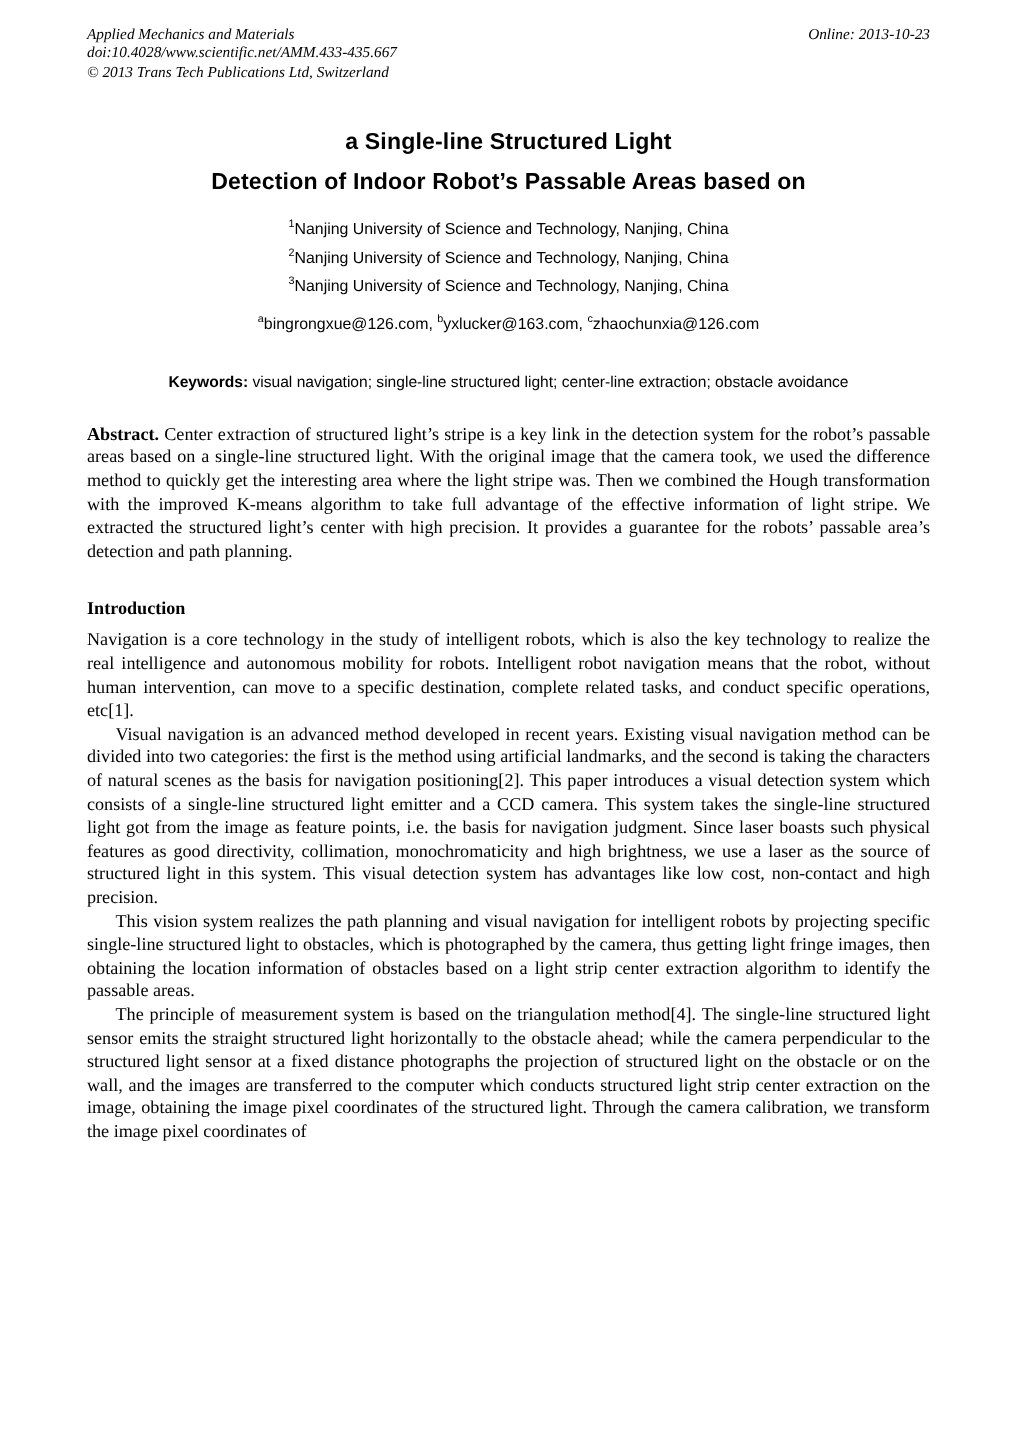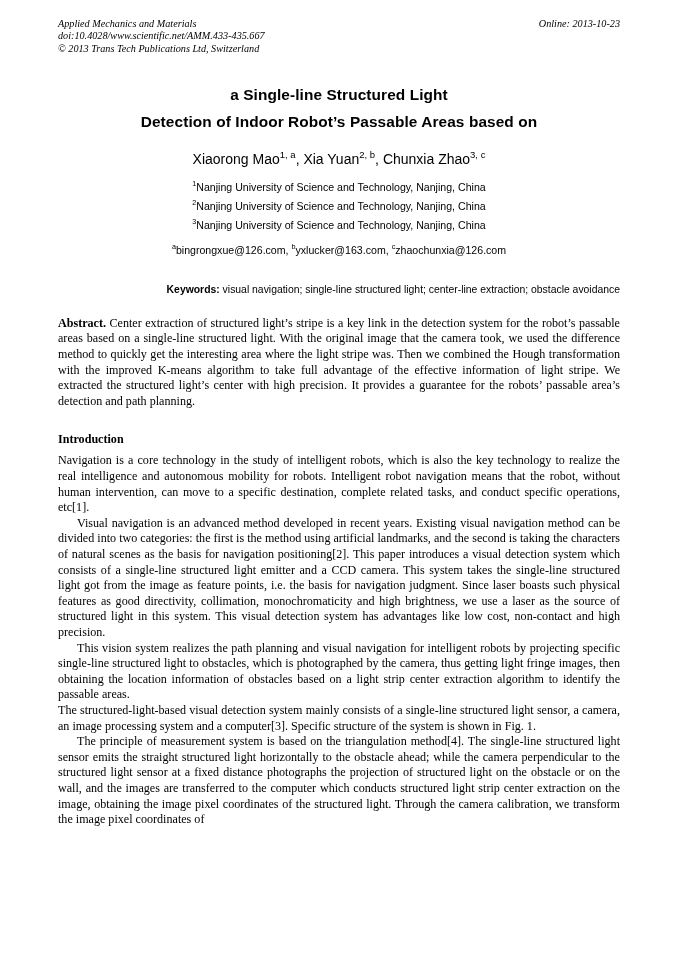--- a/index.html
+++ b/index.html
@@ -82,21 +82,21 @@
     vertical-align: super;
     line-height: 0;
   }
 
   
   .keywords {
     margin-top: 24px;
     font-family: "Liberation Sans", "DejaVu Sans", sans-serif;
     font-size: 10.4px;
     line-height: 15px;
-    text-align: right;
+    text-align: center;
   }
   .keywords .kw-label {
     font-weight: bold;
   }
 
   
   .abstract {
     margin-top: 19px;
     font-family: "Liberation Serif", "DejaVu Serif", serif;
     font-size: 12.1px;
@@ -139,23 +139,20 @@
     <div class="hline">Applied Mechanics and Materials</div>
     <div class="hline">doi:10.4028/www.scientific.net/AMM.433-435.667</div>
     <div class="hline">© 2013 Trans Tech Publications Ltd, Switzerland</div>
   </div>
 
   <div class="title-block">
     <div>a Single-line Structured Light</div>
     <div>Detection of Indoor Robot’s Passable Areas based on</div>
   </div>
 
-  <div class="authors">
-    <span>Xiaorong Mao</span><sup>1, a</sup><span>, </span><span>Xia Yuan</span><sup>2, b</sup><span>, </span><span>Chunxia Zhao</span><sup>3, c</sup>
-  </div>
 
   <div class="affils">
     <div><sup>1</sup><span>Nanjing University of Science and Technology, Nanjing, China</span></div>
     <div><sup>2</sup><span>Nanjing University of Science and Technology, Nanjing, China</span></div>
     <div><sup>3</sup><span>Nanjing University of Science and Technology, Nanjing, China</span></div>
   </div>
 
   <div class="emails">
     <sup>a</sup><span>bingrongxue@126.com</span><span>, </span><sup>b</sup><span>yxlucker@163.com</span><span>, </span><sup>c</sup><span>zhaochunxia@126.com</span>
   </div>
@@ -166,16 +163,15 @@
 
   <div class="abstract">
     <span class="ab-label">Abstract.</span><span> Center extraction of structured light’s stripe is a key link in the detection system for the robot’s passable areas based on a single-line structured light. With the original image that the camera took, we used the difference method to quickly get the interesting area where the light stripe was. Then we combined the Hough transformation with the improved K-means algorithm to take full advantage of the effective information of light stripe. We extracted the structured light’s center with high precision. It provides a guarantee for the robots’ passable area’s detection and path planning.</span>
   </div>
 
   <div class="section-heading">Introduction</div>
   <p class="body-par">Navigation is a core technology in the study of intelligent robots, which is also the key technology to realize the real intelligence and autonomous mobility for robots. Intelligent robot navigation means that the robot, without human intervention, can move to a specific destination, complete related tasks, and conduct specific operations, etc[1].</p>
   <p class="body-par indent">Visual navigation is an advanced method developed in recent years. Existing visual navigation method can be divided into two categories: the first is the method using artificial landmarks, and the second is taking the characters of natural scenes as the basis for navigation positioning[2]. This paper introduces a visual detection system which consists of a single-line structured light emitter and a CCD camera. This system takes the single-line structured light got from the image as feature points, i.e. the basis for navigation judgment. Since laser boasts such physical features as good directivity, collimation, monochromaticity and high brightness, we use a laser as the source of structured light in this system. This visual detection system has advantages like low cost, non-contact and high precision.</p>
   <p class="body-par indent">This vision system realizes the path planning and visual navigation for intelligent robots by projecting specific single-line structured light to obstacles, which is photographed by the camera, thus getting light fringe images, then obtaining the location information of obstacles based on a light strip center extraction algorithm to identify the passable areas.</p>
 
-  <p class="body-par">The structured-light-based visual detection system mainly consists of a single-line structured light sensor, a camera, an image processing system and a computer[3]. Specific structure of the system is shown in Fig. 1.</p>
   <p class="body-par indent">The principle of  measurement system is based on the triangulation method[4]. The single-line structured light sensor emits the straight structured light horizontally to the obstacle ahead; while the camera perpendicular to the structured light sensor at a fixed distance photographs the projection of structured light on the obstacle or on the wall, and the images are transferred to the computer which conducts structured light strip center extraction on the image, obtaining the image pixel coordinates of the structured light. Through the camera calibration, we transform the image pixel coordinates of</p>
 
 </div>
 
 </body></html>

